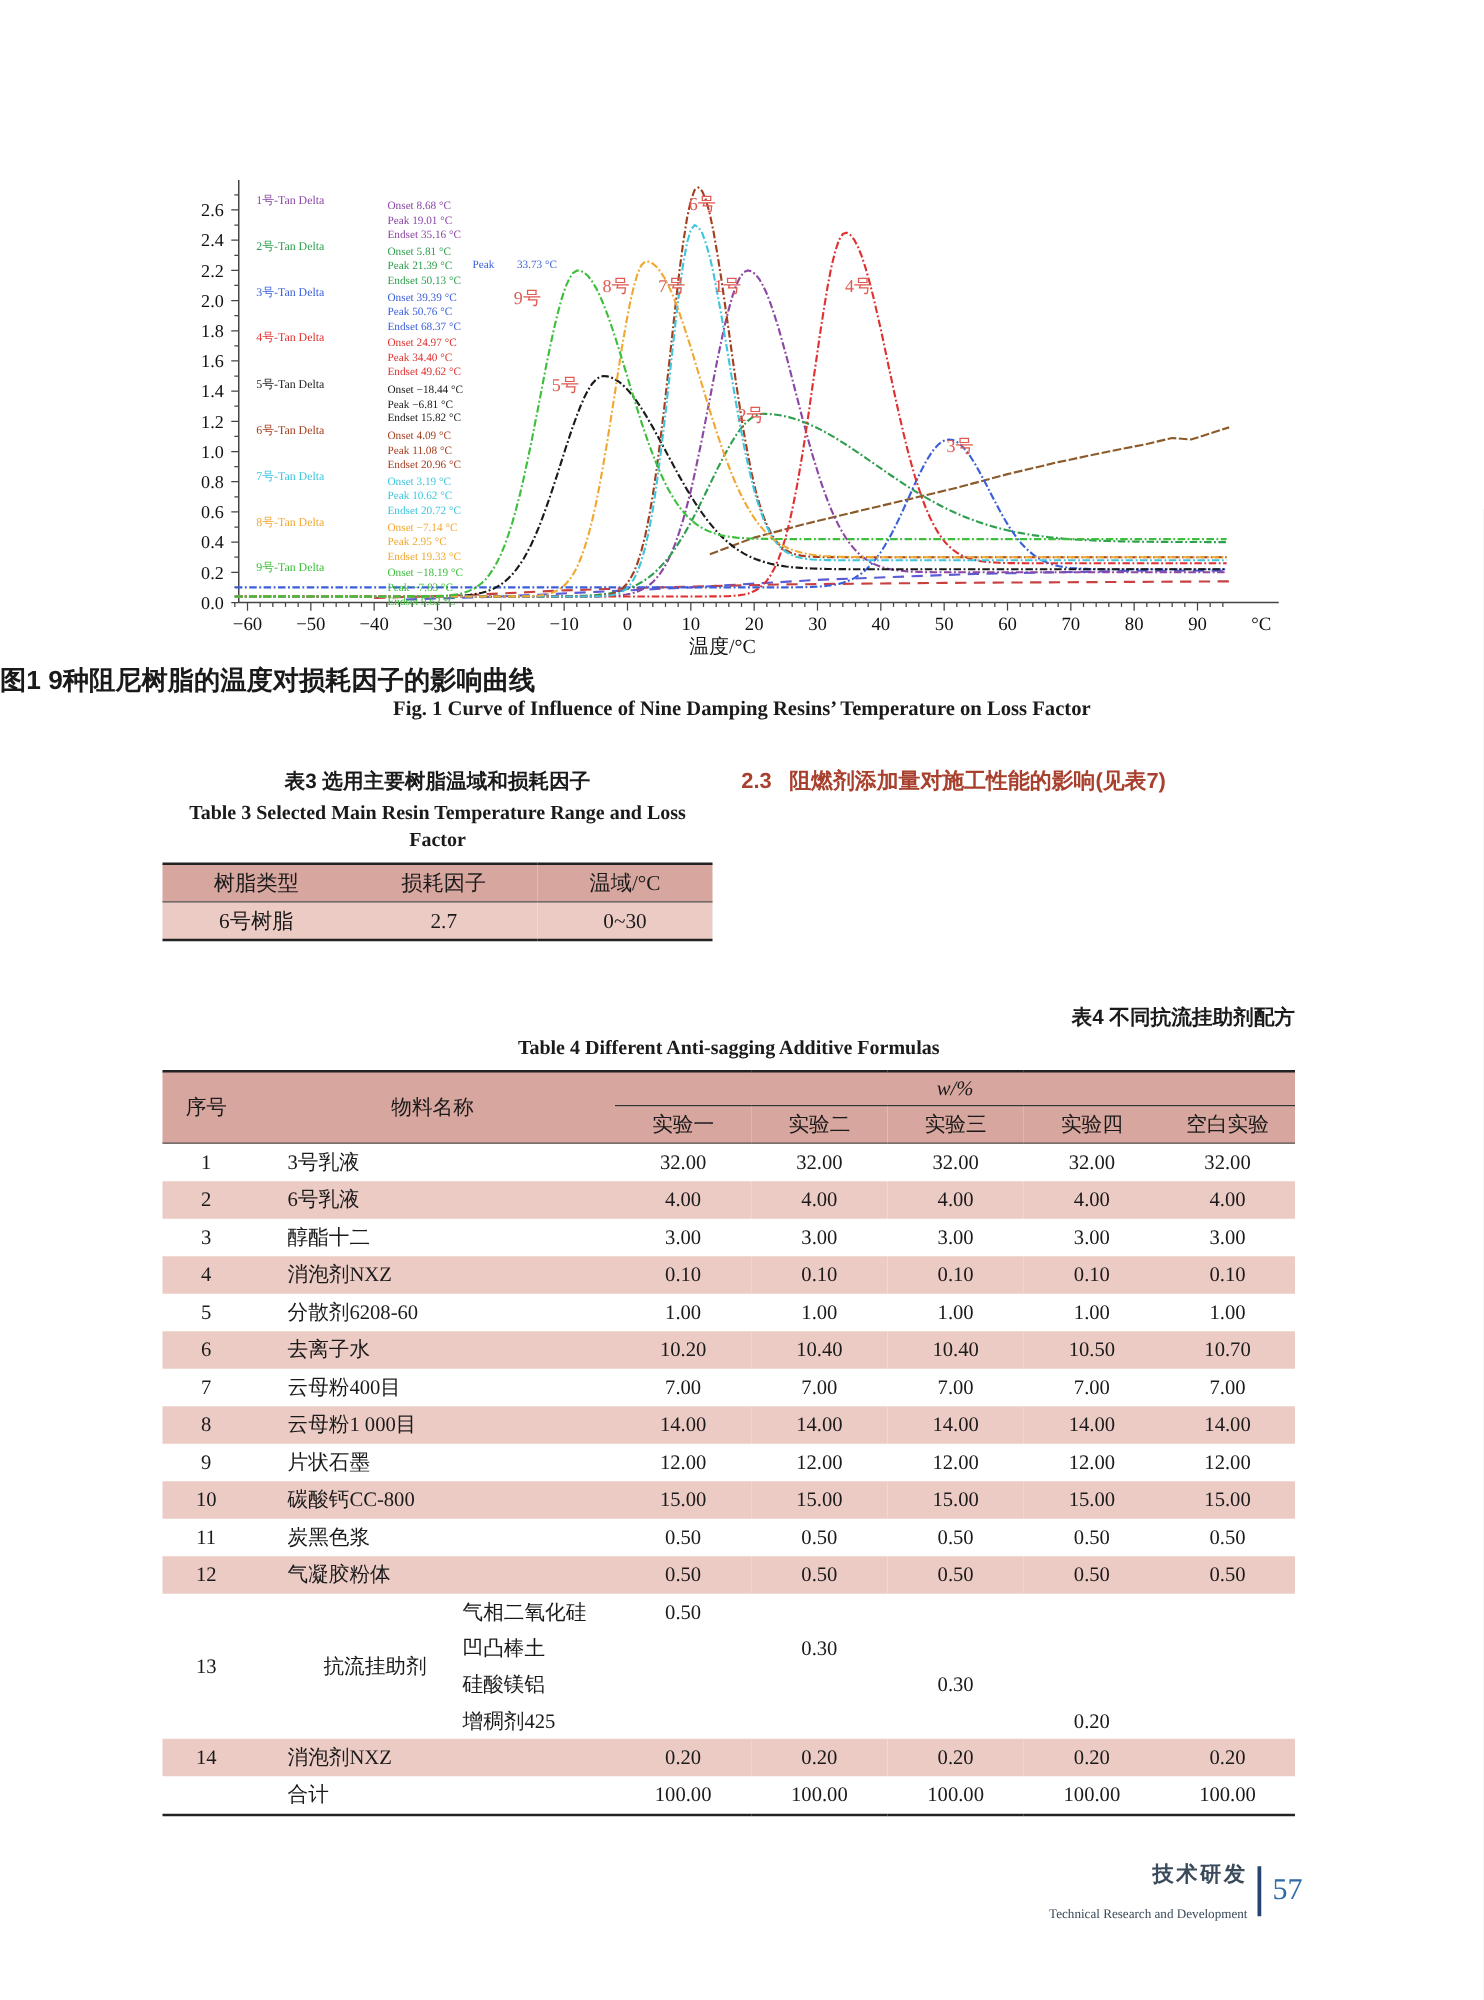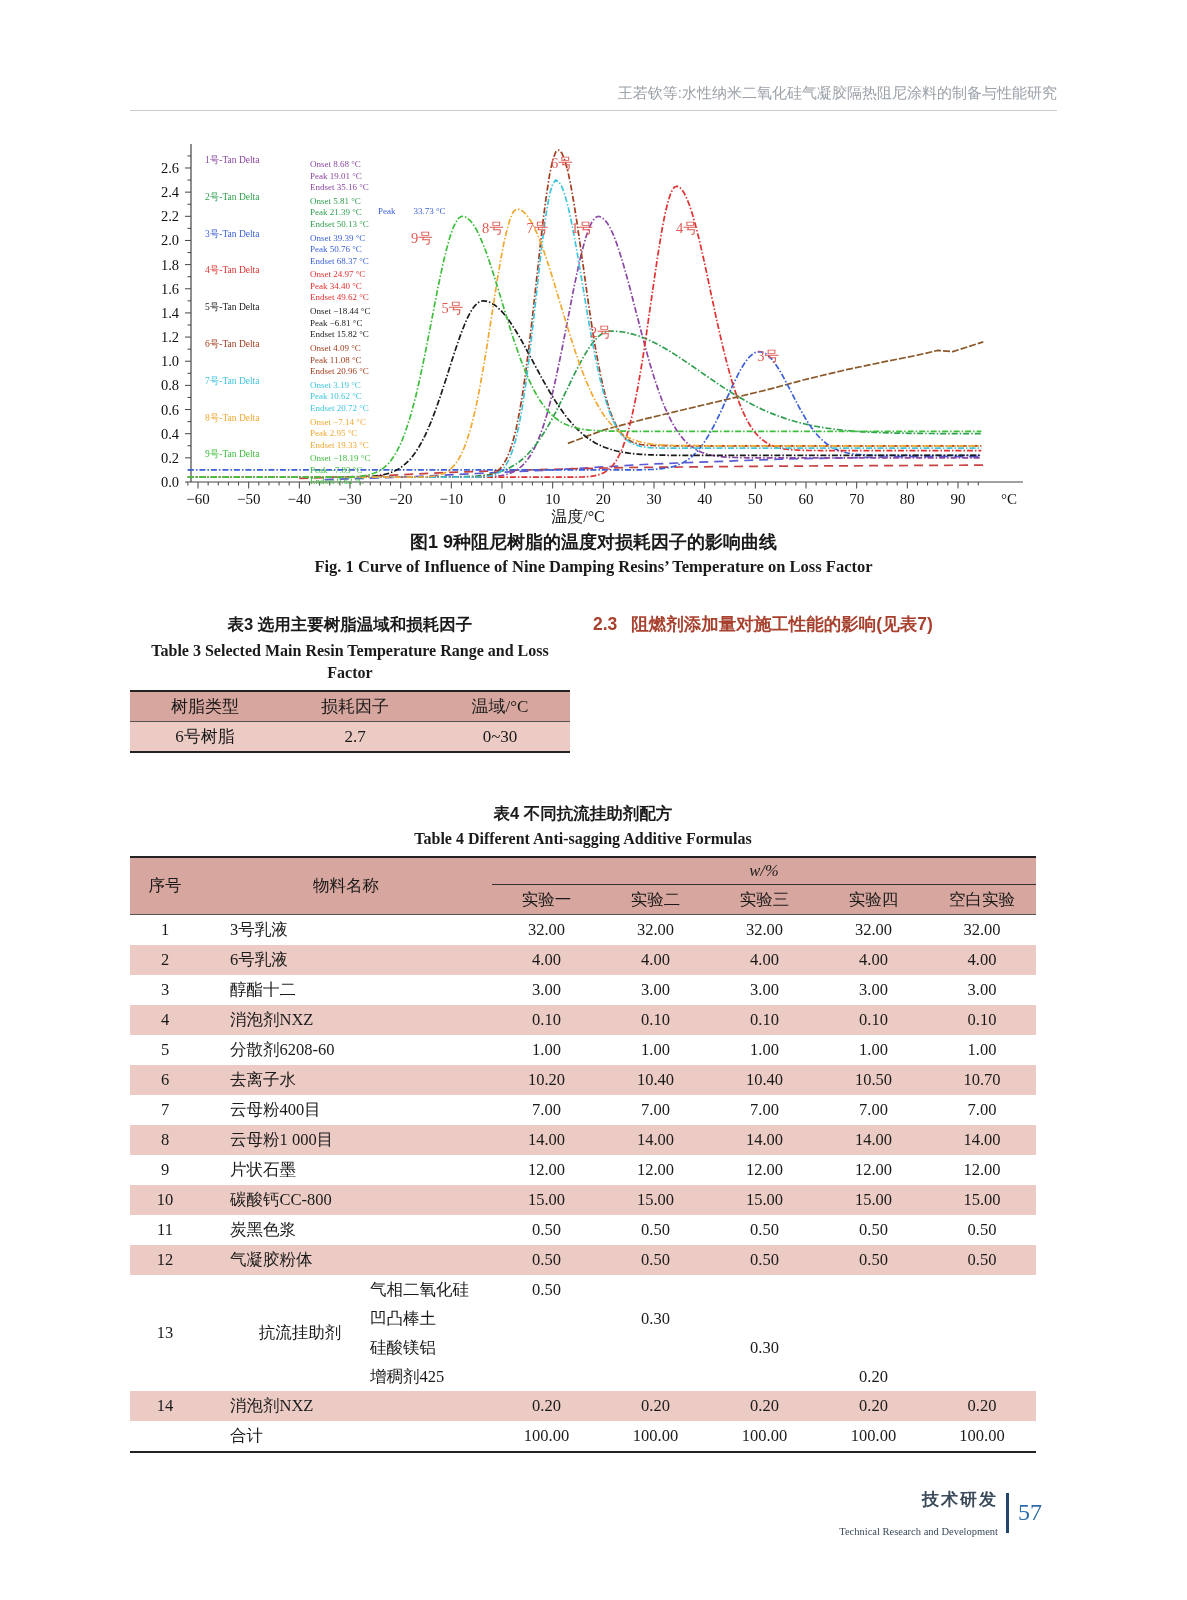--- a/index.html
+++ b/index.html
@@ -14,43 +14,43 @@
   
   .chart-wrap{position:absolute;top:128px;left:135px;width:930px;height:396px;}
   .chart-wrap svg{position:absolute;top:0;left:0;}
   .chart-legend{position:absolute;top:0;left:0;width:100%;height:100%;pointer-events:none;}
   .lg-row{position:absolute;left:70px;width:310px;height:36px;}
   .lg-name{position:absolute;left:0;top:11px;font-size:9.5px;}
   .lg-vals{position:absolute;left:105px;top:16px;font-size:9px;line-height:11.5px;white-space:nowrap;}
   .peak-ann{position:absolute;left:243px;top:78px;font-size:9px;color:#3A5FD9;}
   .peak-ann .gap{display:inline-block;width:18px;}
 
-  .fig-cap-zh{position:absolute;top:530px;left:0;width:1187px;text-align:center;
-    font-family:"Liberation Sans", sans-serif;font-weight:bold;font-size:18px;}
+  .fig-cap-zh{position:absolute;top:530px;left:0;width:1187px;
+    font-family:"Liberation Sans", sans-serif;font-weight:bold;font-size:21px;}
   .fig-cap-en{position:absolute;top:557px;left:0;width:1187px;text-align:center;
     font-weight:bold;font-size:16.5px;}
 
   
   .t3-block{position:absolute;top:614px;left:130px;width:440px;}
   .t3-title-zh{text-align:center;font-family:"Liberation Sans", sans-serif;font-weight:bold;font-size:16.5px;margin-bottom:4px;}
   .t3-title-en{text-align:center;font-weight:bold;font-size:16px;line-height:1.35;margin-bottom:7px;}
   table{border-collapse:collapse;table-layout:fixed;width:100%;}
   #t3{border-top:2.5px solid #222;border-bottom:2.5px solid #222;}
   #t3 th,#t3 td{height:29px;font-size:17px;text-align:center;font-weight:normal;padding:0;}
   #t3 thead tr{background:#D7A69E;border-bottom:1px solid #555;}
   #t3 tr.alt{background:#ECCBC5;}
 
   .sec-block{position:absolute;top:612px;left:593px;width:444px;}
   .sec-head{font-family:"Liberation Sans", sans-serif;font-weight:bold;font-size:17.5px;color:#A8402E;margin-bottom:8px;}
   .sec-head .sec-no{margin-right:14px;}
   .sec-body{font-size:17.5px;line-height:1.6;text-align:justify;text-indent:2em;}
 
   
   .t4-block{position:absolute;top:803px;left:130px;width:906px;}
-  .t4-title-zh{text-align:center;font-family:"Liberation Sans", sans-serif;font-weight:bold;font-size:16.5px;margin-bottom:5px;}
+  .t4-title-zh{text-align:right;font-family:"Liberation Sans", sans-serif;font-weight:bold;font-size:16.5px;margin-bottom:5px;}
   .t4-title-en{text-align:center;font-weight:bold;font-size:16px;margin-bottom:8px;}
   #t4{border-top:2.5px solid #222;border-bottom:2.5px solid #222;}
   #t4 th,#t4 td{padding:0;font-weight:normal;font-size:16.5px;text-align:center;}
   #t4 thead{background:#D7A69E;}
   #t4 thead tr:last-child{border-bottom:1px solid #555;}
   #t4 .wgroup{font-style:italic;height:26px;border-bottom:1px solid #333;}
   #t4 .exp{height:29px;}
   #t4 tbody td{height:30px;}
   #t4 tr.shade{background:#ECCBC5;}
   #t4 .name-cell{text-align:left;padding-left:30px;}
@@ -66,21 +66,20 @@
   .footer-zh{font-family:"Liberation Sans", sans-serif;font-weight:bold;font-size:17px;color:#3A4A5A;letter-spacing:2px;}
   .footer-en{font-size:10.5px;color:#3A4A5A;margin-top:15px;}
   .footer-bar{width:3px;height:40px;background:#24456E;margin:0 9px 0 8px;}
   .footer-page{font-size:24px;color:#2F6BA8;}
 </style>
 </head>
 <body>
 
 <div class="page">
 
-  <div class="running-head">王若钦等:水性纳米二氧化硅气凝胶隔热阻尼涂料的制备与性能研究</div>
 
   <div class="chart-wrap">
     <svg id="chart-svg" width="930" height="396" viewBox="0 0 930 396">
         <line x1="56" y1="16" x2="56" y2="354" stroke="#444" stroke-width="1.2"></line>
         <line x1="56" y1="354" x2="888" y2="354" stroke="#444" stroke-width="1.2"></line>
         <line x1="50" y1="354" x2="56" y2="354" stroke="#444" stroke-width="1"></line>
         <text x="44" y="359" text-anchor="end" font-size="14.5" fill="#111" font-family="Liberation Serif, serif">0.0</text>
         <line x1="52.5" y1="341.923" x2="56" y2="341.923" stroke="#444" stroke-width="1"></line>
         <line x1="50" y1="329.846" x2="56" y2="329.846" stroke="#444" stroke-width="1"></line>
         <text x="44" y="334.846" text-anchor="end" font-size="14.5" fill="#111" font-family="Liberation Serif, serif">0.2</text>

